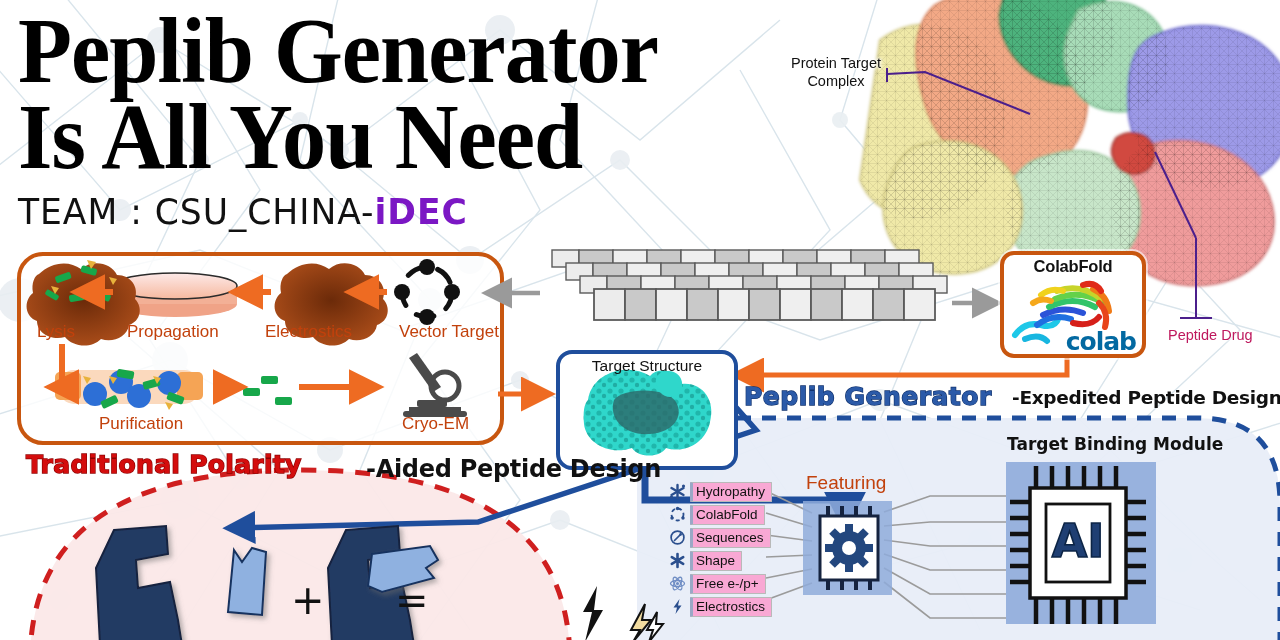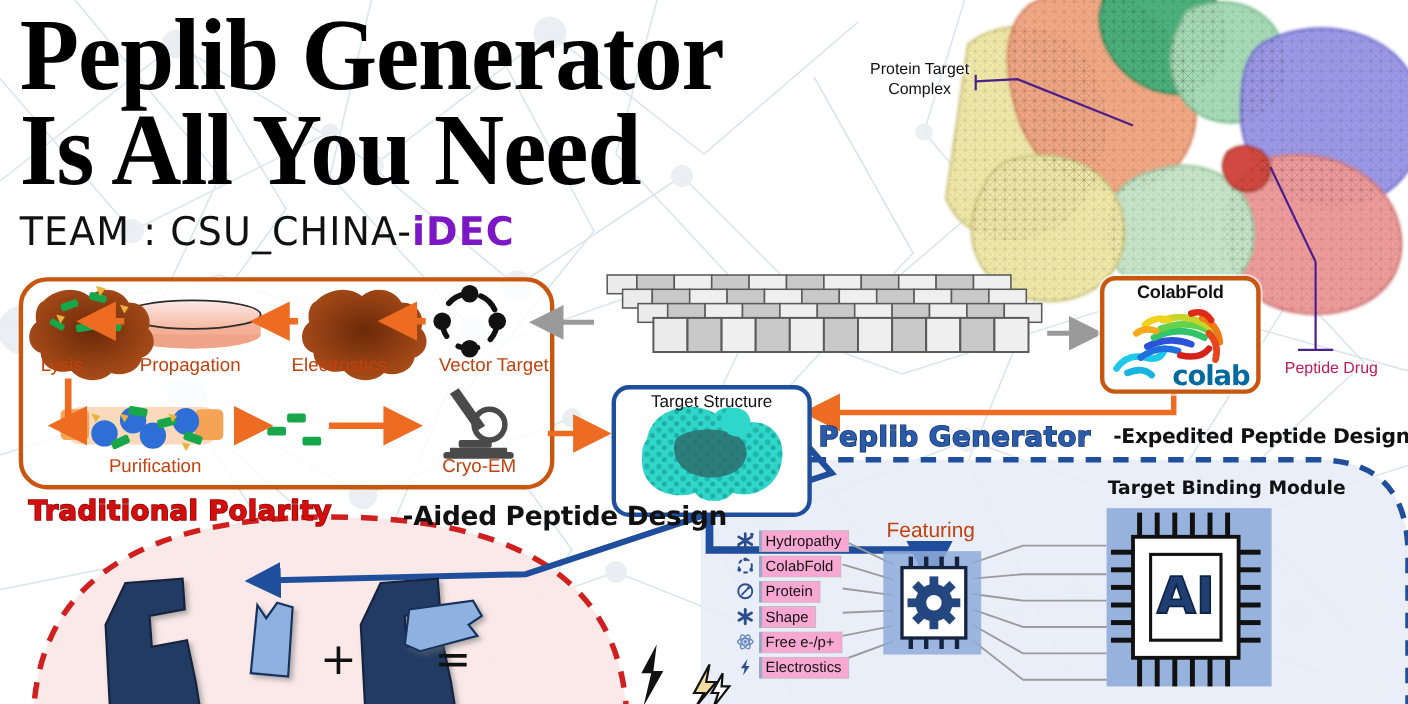--- a/index.html
+++ b/index.html
@@ -575,21 +575,21 @@
     </div>
 
     <div class="feat-row">
       <span class="feat-ico">
         <svg width="17" height="17" viewBox="0 0 17 17">
           <circle cx="8.5" cy="8.5" r="6.4" fill="none" stroke="#2b4f8e" stroke-width="1.7"></circle>
           <path d="M5.5 11.5 L11.5 5.5" stroke="#2b4f8e" stroke-width="1.7" stroke-linecap="round"></path>
           <circle cx="11.6" cy="5.4" r="1.3" fill="#2b4f8e"></circle>
         </svg>
       </span>
-      <span class="feat-pill">Protein</span>
+      <span class="feat-pill">Sequences</span>
     </div>
 
     <div class="feat-row">
       <span class="feat-ico">
         <svg width="17" height="17" viewBox="0 0 17 17">
             <g stroke="#2b4f8e" stroke-width="2.6" stroke-linecap="round">
           <path d="M8.5 2 V15"></path>
               <path d="M2.8 5.2 L14.2 11.8"></path>
               <path d="M14.2 5.2 L2.8 11.8"></path>
             </g>

